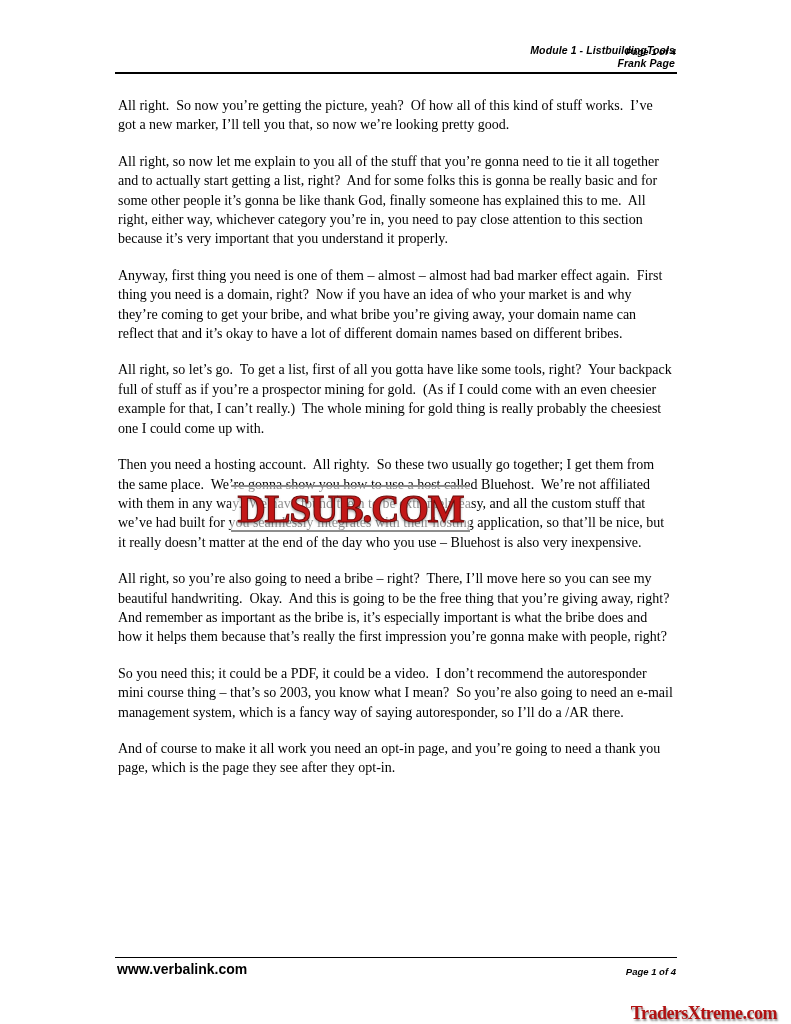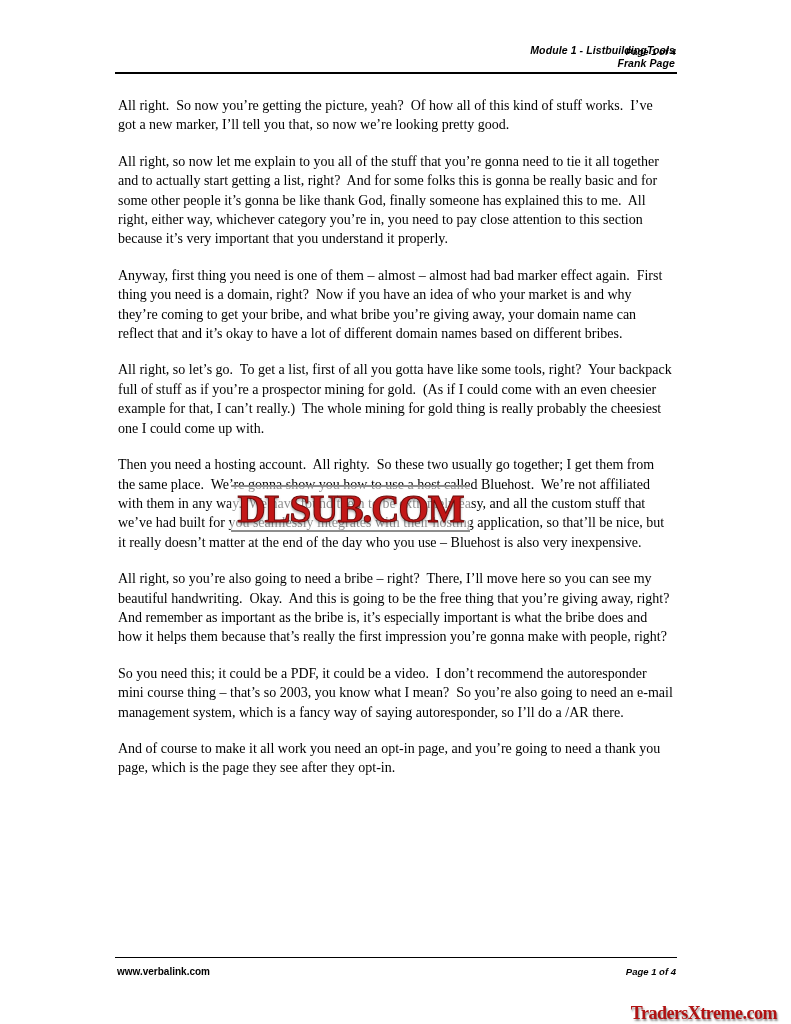--- a/index.html
+++ b/index.html
@@ -120,21 +120,21 @@
     width: 562px;
     height: 1px;
     background: #000000;
   }
   .footer-left {
     position: absolute;
     bottom: 47px;
     left: 117px;
     font-family: "Liberation Sans", sans-serif;
     font-weight: bold;
-    font-size: 10px;
+    font-size: 14px;
     color: #000000;
   }
   .footer-right {
     position: absolute;
     bottom: 47px;
     right: 115px;
     font-family: "Liberation Sans", sans-serif;
     font-weight: bold;
     font-style: italic;
     font-size: 9.5px;

